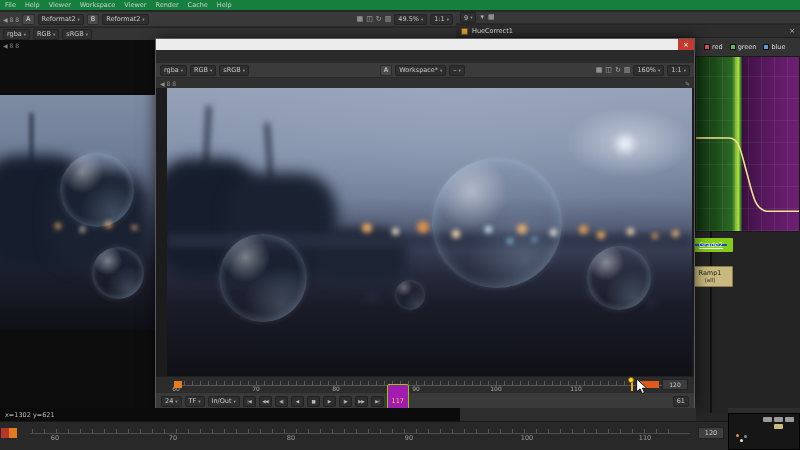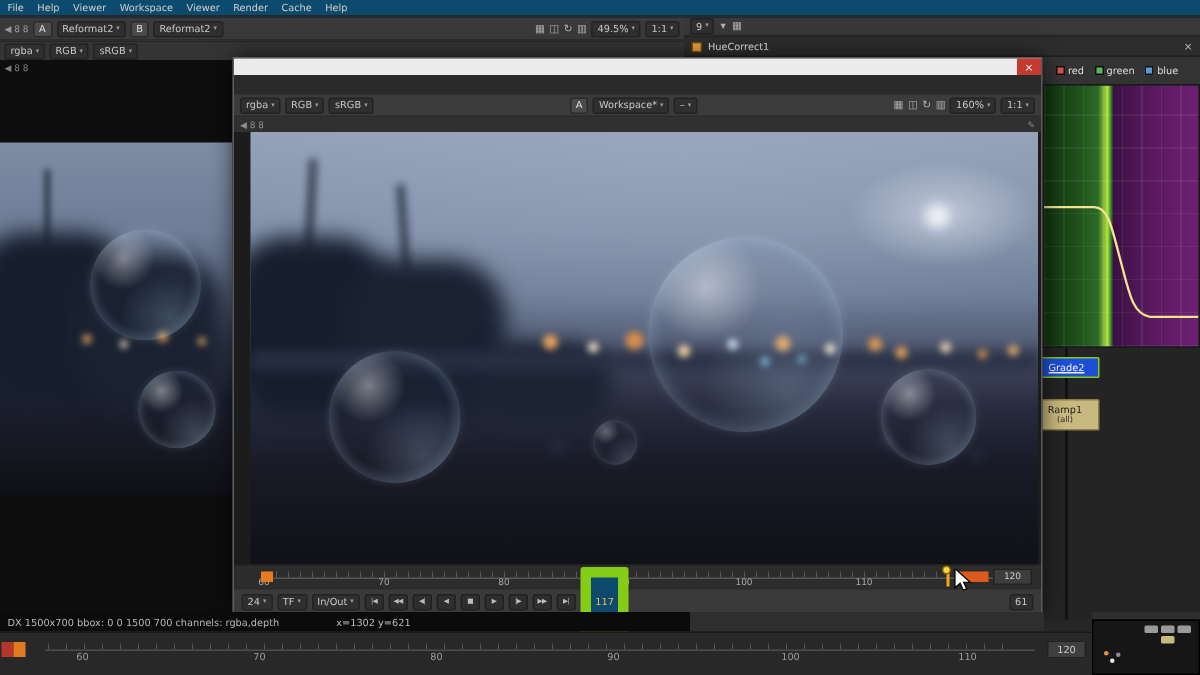--- a/index.html
+++ b/index.html
@@ -4,21 +4,21 @@
 <style>
 *{margin:0;padding:0;box-sizing:border-box;}
 html,body{background:#111;}
 .stage{position:relative;width:800px;height:450px;background:#262626;font-family:"DejaVu Sans",sans-serif;overflow:hidden;}
 .sp{flex:1;}
 .chip{display:inline-flex;align-items:center;gap:2px;background:#2f2f2f;border:1px solid #232323;border-radius:2px;padding:0 3px;height:11px;color:#c8c8c8;font-size:6.5px;white-space:nowrap;}
 .chip .cr{font-size:4.5px;color:#9a9a9a;}
 .tag{display:inline-flex;align-items:center;justify-content:center;background:#4a4a4a;border:1px solid #2a2a2a;border-radius:2px;height:11px;padding:0 3px;color:#e0e0e0;font-size:6.5px;}
 .ic{color:#b0b0b0;font-size:7px;line-height:1;}
 
-.menu-bar{position:absolute;left:0;top:0;width:800px;height:11px;background:#0c4a6e;border-bottom:1px solid #262626;display:flex;align-items:center;gap:9px;padding:0 5px;font-size:6.5px;color:#cfcfcf;z-index:2;}
+.menu-bar{position:absolute;left:0;top:0;width:800px;height:11px;background:#15803d;border-bottom:1px solid #262626;display:flex;align-items:center;gap:9px;padding:0 5px;font-size:6.5px;color:#cfcfcf;z-index:2;}
 .menu-item{cursor:default;}
 .vt1{position:absolute;left:0;top:12px;width:456px;height:15px;background:#3a3a3a;border-bottom:1px solid #2c2c2c;display:flex;align-items:center;gap:3px;padding:0 3px;z-index:2;}
 .vt2{position:absolute;left:0;top:28px;width:456px;height:12px;background:#343434;display:flex;align-items:center;gap:3px;padding:0 3px;z-index:2;}
 .navtxt{font-size:6px;color:#9a9a9a;white-space:nowrap;}
 
 .bg-left{position:absolute;left:0;top:40px;width:155px;height:368px;background:#0d0d0d;z-index:1;}
 .bg-left-nav{position:absolute;left:3px;top:2px;font-size:6px;color:#7d7d7d;}
 .bg-scene{position:absolute;left:0;top:55px;width:155px;height:235px;overflow:hidden;background:linear-gradient(180deg,#7e8ba3 0%,#6f7d97 25%,#555f78 45%,#353b50 58%,#1d2030 72%,#0f1016 100%);}
 
 .rt-toolbar{position:absolute;left:456px;top:12px;width:344px;height:12px;background:#383838;border-bottom:1px solid #2a2a2a;display:flex;align-items:center;gap:4px;padding:0 4px;z-index:2;}
@@ -33,21 +33,21 @@
 background:
  repeating-linear-gradient(90deg,rgba(255,255,255,.07) 0 1px,transparent 1px 13px),
  repeating-linear-gradient(0deg,rgba(255,255,255,.06) 0 1px,transparent 1px 22px),
  linear-gradient(90deg,#11330f 0%,#1d4d1a 20%,#2a6b26 35%,#b9e23c 41%,#49b42e 42.5%,#3a0f40 45%,#521758 62%,#611b66 80%,#6d2071 100%);
 border:1px solid #1a1a1a;}
 .curve-svg{position:absolute;inset:0;width:100%;height:100%;}
 
 .node-graph{position:absolute;left:695px;top:232px;width:105px;height:181px;background:#242424;z-index:1;}
 .ng-line{position:absolute;left:15px;top:0;bottom:0;width:2px;background:#121212;}
 .node{position:absolute;display:flex;flex-direction:column;align-items:center;justify-content:center;font-size:6.5px;border-radius:1px;}
-.node-grade{left:-6px;top:6px;width:44px;height:14px;background:#1d4ed8;border:1px solid #84cc16;color:#f2f2f2;text-decoration:underline;}
+.node-grade{left:-6px;top:6px;width:44px;height:14px;background:#1d4ed8;border:6px solid #84cc16;color:#f2f2f2;text-decoration:underline;}
 .node-ramp{left:-8px;top:34px;width:46px;height:21px;background:#c9b97e;border:1px solid #8a7d4a;color:#1c1c1c;line-height:1.15;}
 .node-ramp .sub{font-size:5.5px;color:#2e2e2e;}
 
 .fb{position:absolute;left:155px;top:38px;width:540px;height:370px;background:#2a2a2a;z-index:10;box-shadow:0 0 14px rgba(0,0,0,.65);border:1px solid #5a5a5a;}
 .fb-titlebar{position:absolute;left:0;top:0;width:100%;height:11px;background:#ececec;}
 .fb-close{position:absolute;right:0;top:0;width:16px;height:11px;background:#c43a2e;color:#fff;font-size:7px;display:flex;align-items:center;justify-content:center;cursor:default;}
 .fb-tabbar{position:absolute;left:0;top:11px;width:100%;height:13px;background:#252525;display:flex;align-items:flex-end;padding-left:3px;}
 .fb-tab{height:12px;background:#3f3f3f;border:1px solid #555;border-bottom:none;display:flex;align-items:center;gap:3px;padding:0 5px;font-size:6.5px;color:#f79b2e;}
 .fb-tab .tclose{color:#aaa;font-size:6px;}
 .fb-tab .ticon{width:5px;height:5px;background:#f79b2e;border-radius:1px;}
@@ -72,21 +72,21 @@
 .fb-ticks{position:absolute;left:20px;top:4px;width:482px;height:4px;background:repeating-linear-gradient(90deg,#585858 0 1px,transparent 1px 8px);}
 .fb-base{position:absolute;left:18px;top:8px;width:488px;height:1px;background:#565656;}
 .tl-label{position:absolute;top:8px;transform:translateX(-50%);font-size:6px;color:#a8a8a8;}
 .fb-inmark{position:absolute;left:18px;top:4px;width:8px;height:7px;background:#e87b1e;}
 .fb-range{position:absolute;left:483px;top:4px;width:20px;height:7px;background:#dd5a1c;}
 .fb-playhead{position:absolute;left:475px;top:1px;width:2px;height:13px;background:#f5a623;}
 .fb-phdot{position:absolute;left:472px;top:0;width:6px;height:6px;border-radius:50%;background:#ffd83d;border:1px solid #8a6a00;}
 .fb-endbox{position:absolute;left:506px;top:2px;width:26px;height:11px;background:#3d3d3d;border:1px solid #222;color:#ccc;font-size:6px;display:flex;align-items:center;justify-content:center;}
 .fb-transport{position:absolute;left:0;top:353px;width:100%;height:17px;background:#3a3a3a;border-top:1px solid #2a2a2a;display:flex;align-items:center;gap:3px;padding:0 5px;}
 .tbtn{width:13px;height:11px;background:#2e2e2e;border:1px solid #212121;border-radius:2px;color:#bdbdbd;font-size:4.5px;display:inline-flex;align-items:center;justify-content:center;letter-spacing:-.5px;}
-.framebox{min-width:22px;height:11px;background:#0c4a6e;border:7px solid #84cc16;border-radius:2px;color:#f0c050;font-size:6.5px;display:inline-flex;align-items:center;justify-content:center;padding:16px 3px;}
+.framebox{min-width:22px;height:11px;background:#a21caf;border:1px solid #84cc16;border-radius:2px;color:#f0c050;font-size:6.5px;display:inline-flex;align-items:center;justify-content:center;padding:16px 3px;}
 
 .status{position:absolute;left:0;top:408px;width:460px;height:13px;background:#0b0b0b;display:flex;align-items:center;gap:38px;padding:0 5px;font-size:6.5px;color:#b8b8b8;z-index:11;white-space:nowrap;}
 .filler{position:absolute;left:460px;top:408px;width:236px;height:13px;background:#2e2e2e;z-index:11;}
 .filler2{position:absolute;left:728px;top:408px;width:72px;height:5px;background:#2e2e2e;z-index:1;}
 .mtl{position:absolute;left:0;top:421px;width:728px;height:29px;background:#282828;border-top:1px solid #191919;z-index:11;}
 .mtl-red{position:absolute;left:1px;top:6px;width:8px;height:10px;background:#b5372b;}
 .mtl-orange{position:absolute;left:9px;top:6px;width:8px;height:10px;background:#e07b20;}
 .mtl-ticks{position:absolute;left:32px;top:7px;width:648px;height:4px;background:repeating-linear-gradient(90deg,#555 0 1px,transparent 1px 12px);}
 .mtl-base{position:absolute;left:30px;top:11px;width:660px;height:1px;background:#4d4d4d;}
 .mtl-label{position:absolute;top:12px;transform:translateX(-50%);font-size:6.5px;color:#9d9d9d;}
@@ -337,21 +337,20 @@
       <span class="tbtn">▶|</span>
       <span class="framebox">117</span>
       <span class="sp"></span>
       <span class="chip">
           <span>61</span>
         </span>
     </div>
   </div>
 
   <div class="status">
-    <span>DX 1500x700 bbox: 0 0 1500 700 channels: rgba,depth</span>
     <span>x=1302 y=621</span>
   </div>
   <div class="filler"></div>
   <div class="filler2"></div>
 
   <div class="mtl">
     <div class="mtl-red"></div>
     <div class="mtl-orange"></div>
     <div class="mtl-ticks"></div>
     <div class="mtl-base"></div>

